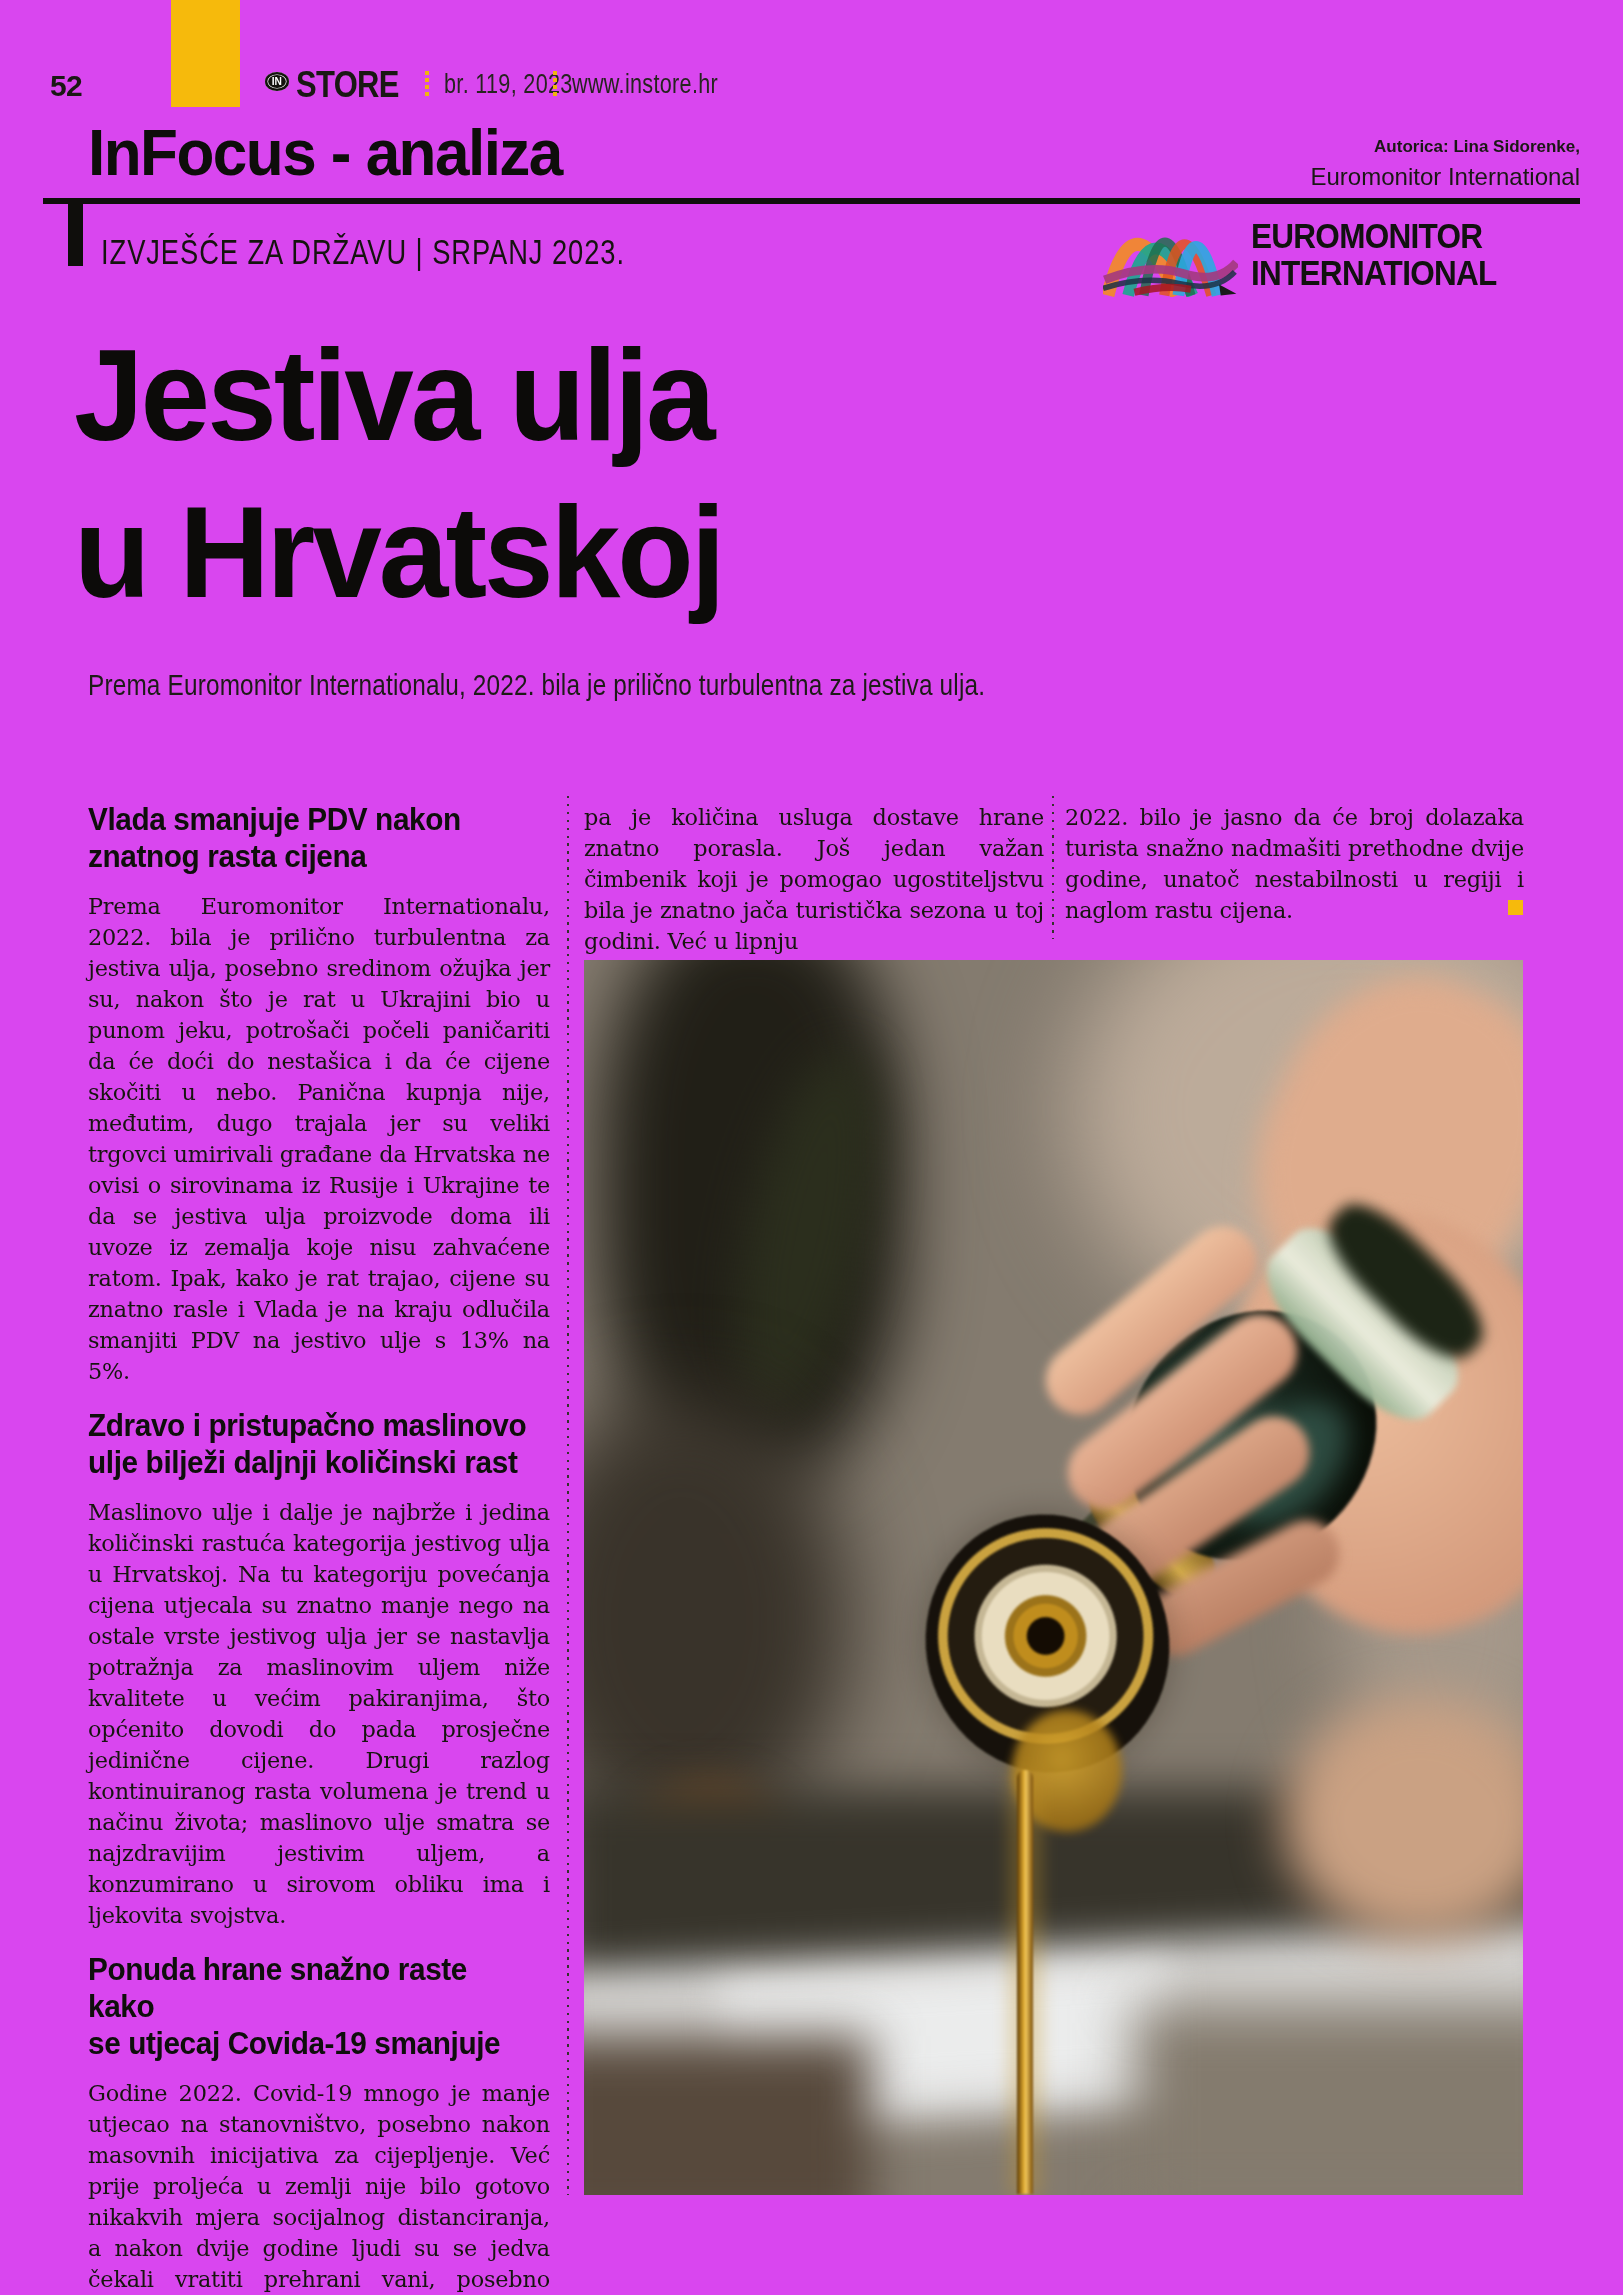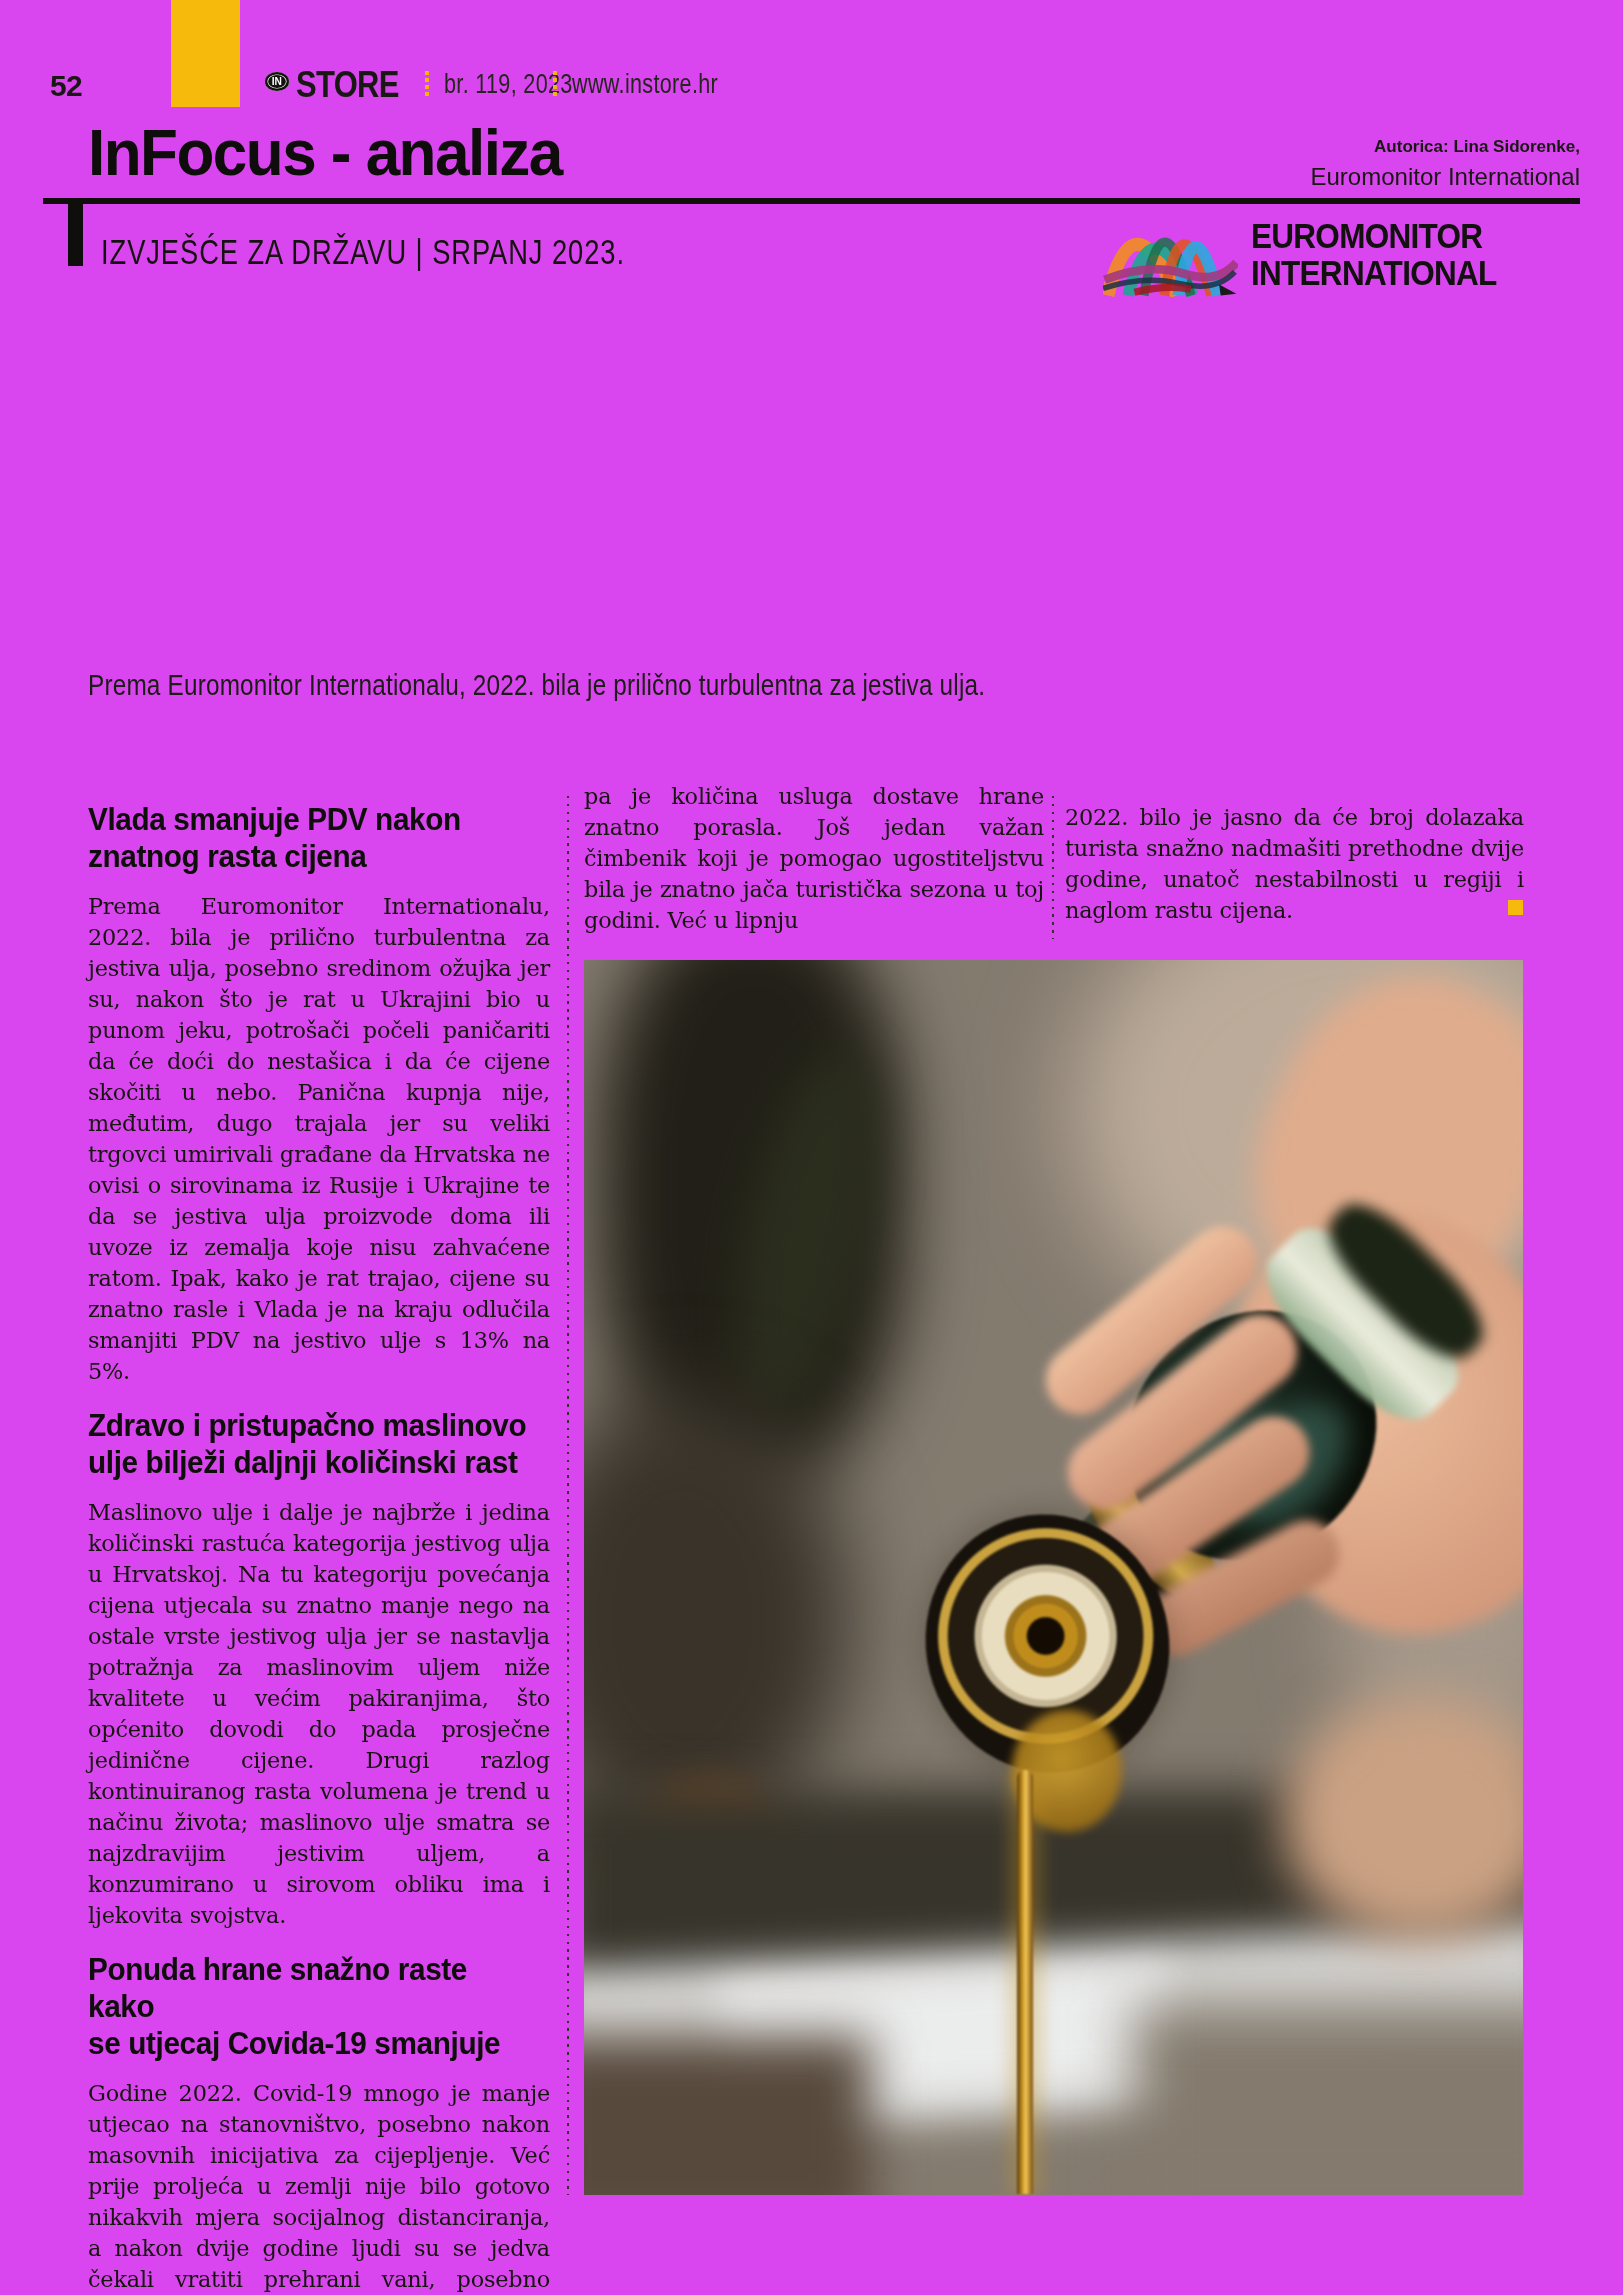--- a/index.html
+++ b/index.html
@@ -50,21 +50,21 @@
     letter-spacing:-0.2px;
   }
   .col p{margin:0 0 17.3px;}
   .col h3{
     font-family:"Liberation Sans", sans-serif; font-size:31px; font-weight:bold;
     line-height:37px; margin:0 0 15.7px; padding-top:3.1px; letter-spacing:-0.4px;
     white-space:pre-line; text-align:left; transform:scaleX(.96); transform-origin:left top; color:#0f0e0c;
   }
   .col h3 + p{margin-top:0;}
   .col1{left:88px; top:798px;}
-  .col2{left:584px; top:781px; width:460px;}
+  .col2{left:584px; top:802px; width:460px;}
   .col3{left:1065px; top:802px; width:459px;}
   .vdots{width:2.4px; background:repeating-linear-gradient(to bottom,#34322c 0 2.4px, transparent 2.4px 7.9px);}
   .vd1{left:567px; top:796px; height:1399px;}
   .vd2{left:1052px; top:796px; height:143px;}
   .end-marker{left:1508px; top:900px; width:15px; height:15px; background:#f6ba0c;}
 
   
   .photo{left:584px; top:960px; width:939px; height:1235px; background:#847b6f; overflow:hidden;}
   .photo .pl{position:absolute;}
   .ph-toplight{left:487px; top:-94px; width:565px; height:487px; background:#bcab9a; border-radius:50%; filter:blur(47px);}
@@ -146,20 +146,24 @@
       <path d="M96 100 Q 116 -24 146 100" stroke="#2BA9E0" stroke-width="15" fill="none" opacity="0.9"></path>
       <path d="M2 80 Q 58 58 102 72 T 170 58" stroke="#A3397E" stroke-width="11" fill="none" opacity="0.9"></path>
       <path d="M0 91 Q 52 74 98 85 T 168 70" stroke="#1C3144" stroke-width="7" fill="none" opacity="0.85"></path>
       <path d="M40 96 Q 80 86 112 92" stroke="#A31621" stroke-width="9" fill="none" opacity="0.85"></path>
       <path d="M148 86 L170 98 L150 100 Z" fill="#1a1a1a"></path>
     </svg>
     <div class="em-text" style="white-space: pre-line;">EUROMONITOR
 INTERNATIONAL</div>
   </div>
 
+  <h1 class="abs main-title" style="margin:0;">
+    <span>Jestiva ulja</span>
+    <span>u Hrvatskoj</span>
+  </h1>
   <div class="abs standfirst sx">Prema Euromonitor Internationalu, 2022. bila je prilično turbulentna za jestiva ulja.</div>
 
   <div class="abs vdots vd1"></div>
   <div class="abs vdots vd2"></div>
 
   <div class="abs col col1">
     <h3 style="white-space: pre-line;">Vlada smanjuje PDV nakon
 znatnog rasta cijena</h3>
     <p>Prema Euromonitor Internationalu, 2022. bila je prilično turbulentna za jestiva ulja, posebno sredinom ožujka jer su, nakon što je rat u Ukrajini bio u punom jeku, potrošači počeli paničariti da će doći do nestašica i da će cijene skočiti u nebo. Panična kupnja nije, međutim, dugo trajala jer su veliki trgovci umirivali građane da Hrvatska ne ovisi o sirovinama iz Rusije i Ukrajine te da se jestiva ulja proizvode doma ili uvoze iz zemalja koje nisu zahvaćene ratom. Ipak, kako je rat trajao, cijene su znatno rasle i Vlada je na kraju odlučila smanjiti PDV na jestivo ulje s 13% na 5%.</p>
     <h3 style="white-space: pre-line;">Zdravo i pristupačno maslinovo

